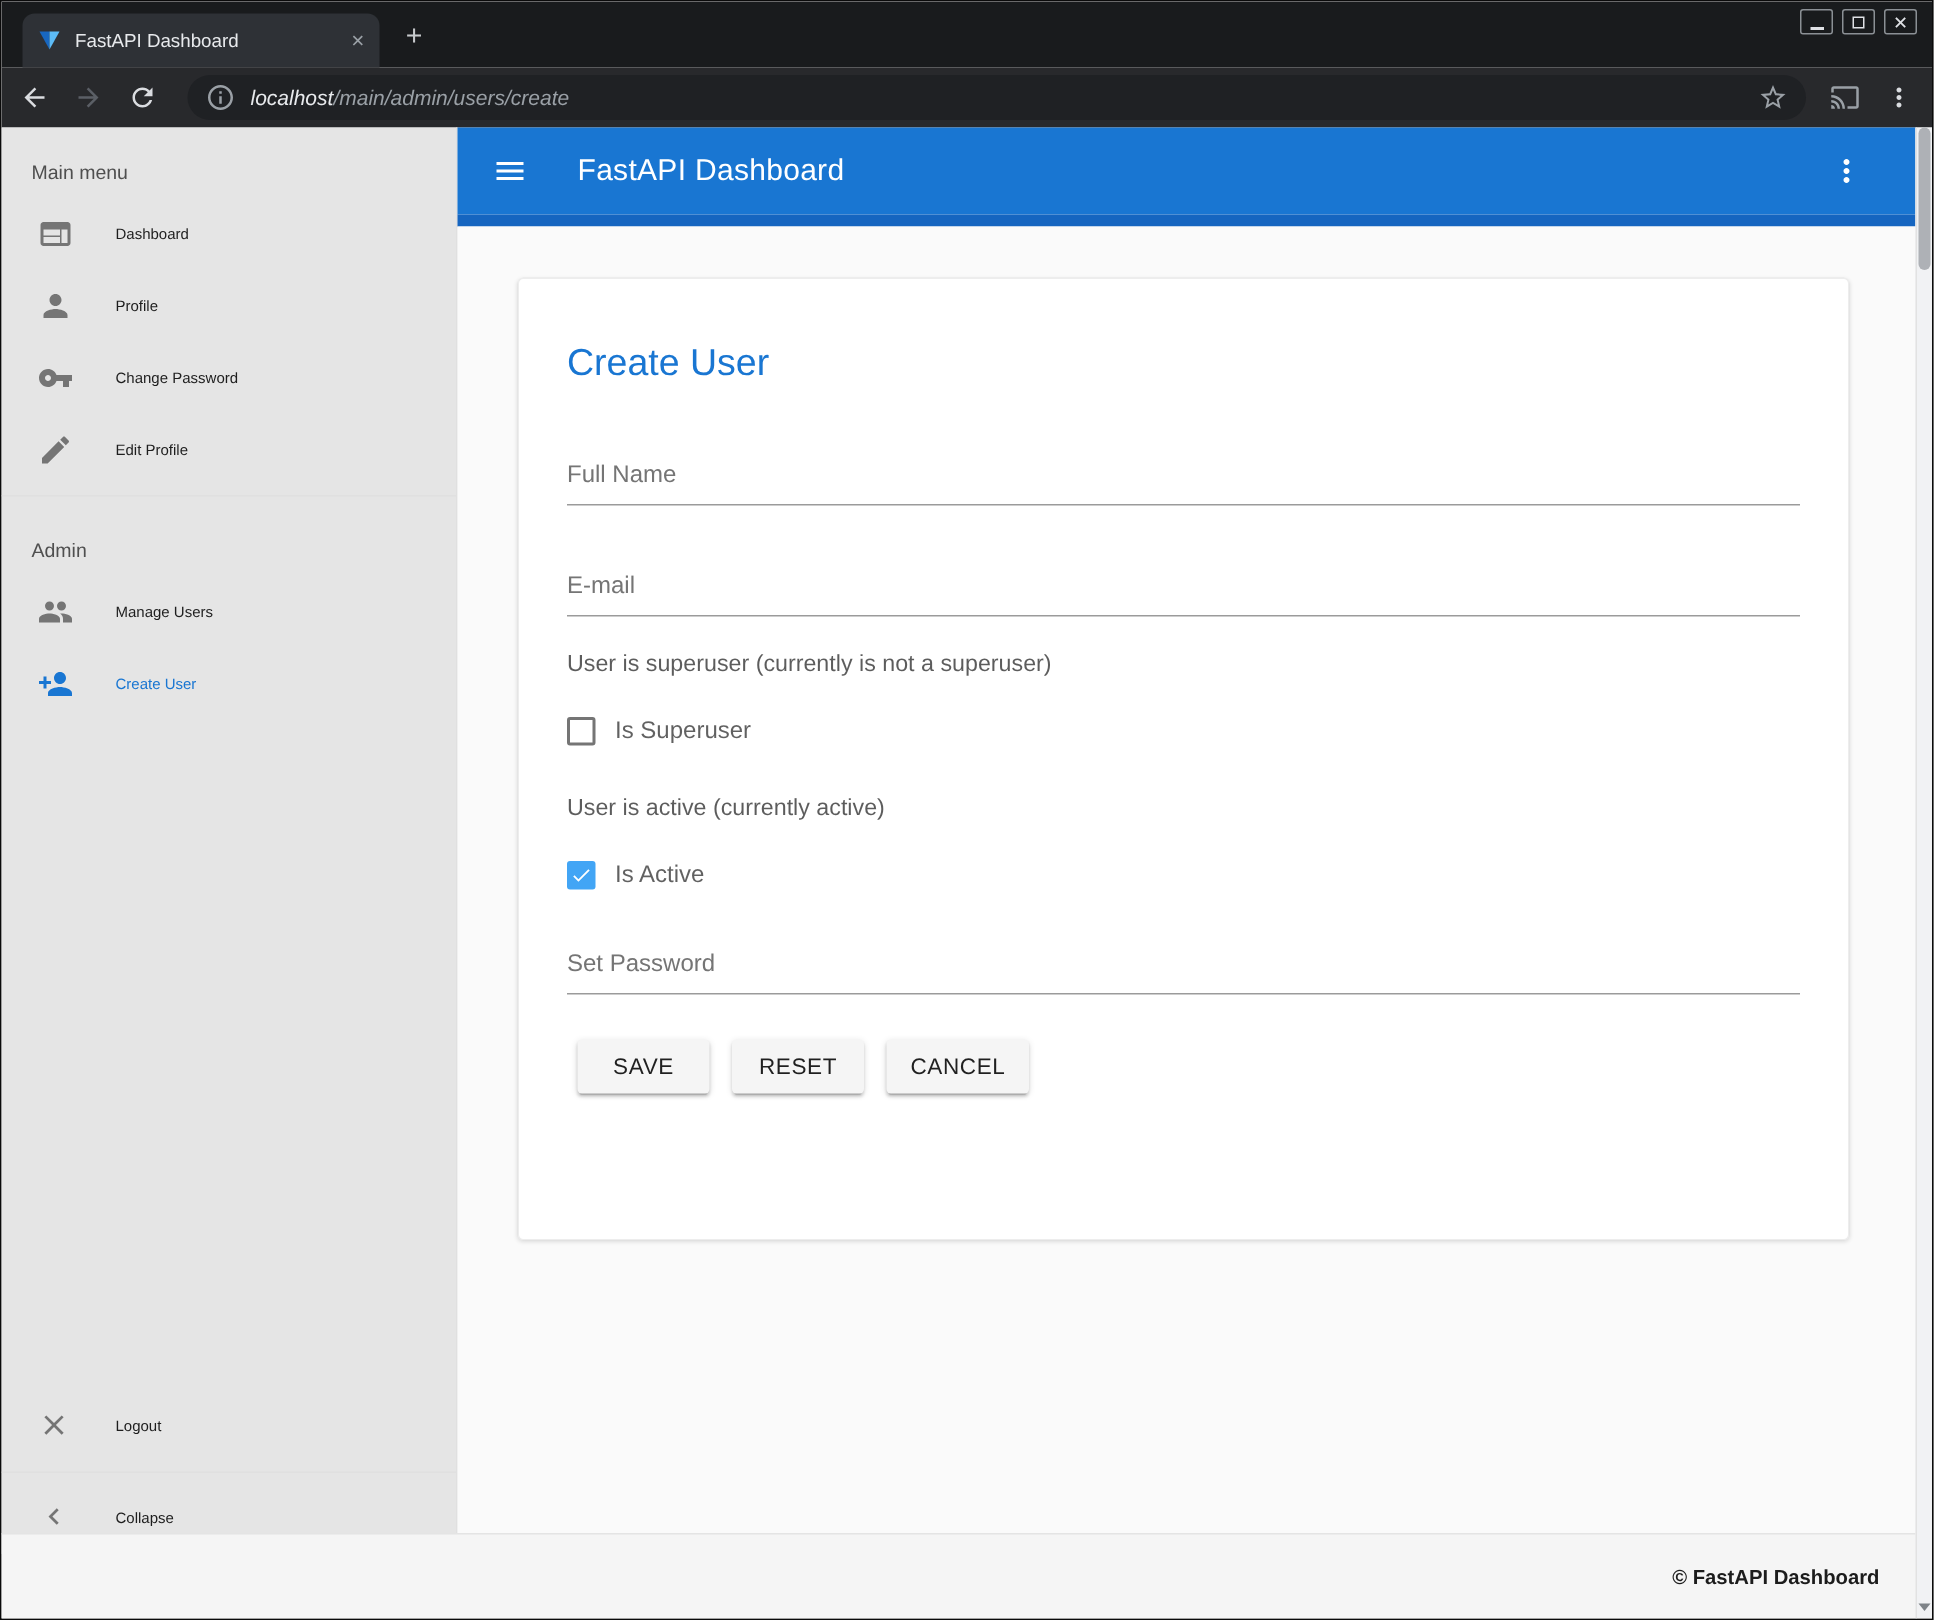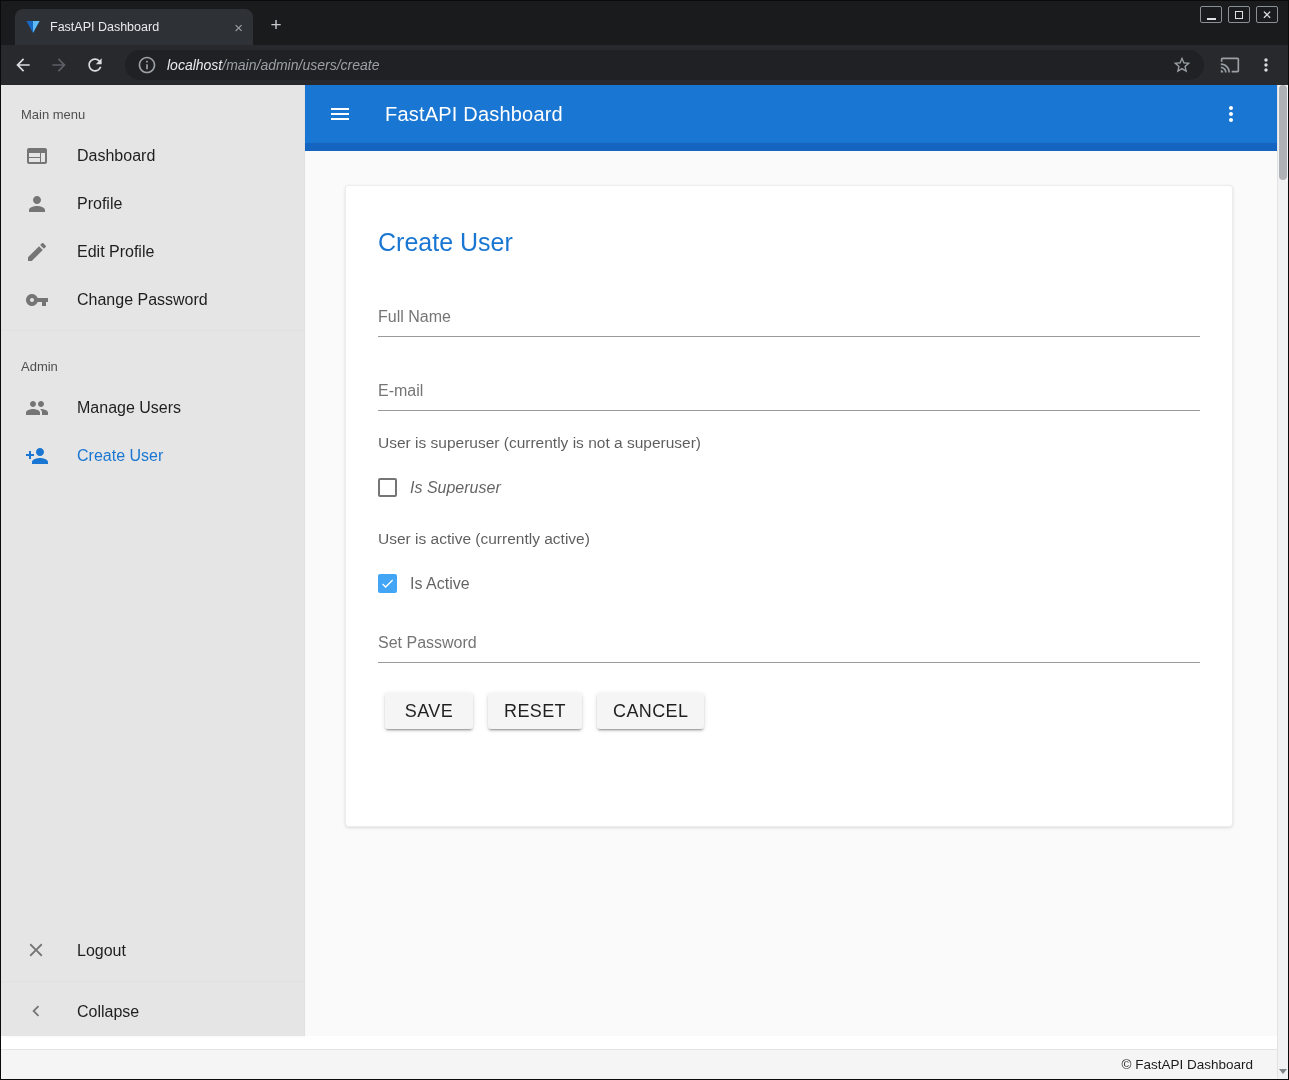--- a/index.html
+++ b/index.html
@@ -35,21 +35,21 @@
     align-items:center; padding:0 12px; margin:0 4px;font-style:italic; }
   .url { font-size:14px; margin-left:10px; white-space:nowrap; }
   .url .host { color:#e8eaed; }
   .url .path { color:#9aa0a6; }
   .omnibox .spacer { flex:1; }
   
   .sidebar { position:absolute; left:0; top:84px; width:304px; bottom:43px; background:#e5e5e5;
     border-right:1px solid #e0e0e0; box-shadow:1px 0 3px rgba(0,0,0,0.06); }
   .nav-header { padding:22px 20px 10px; font-size:13px; color:#4f4f4f; }
   .nav-item { height:48px; display:flex; align-items:center; padding-left:24px; cursor:pointer;
-    color:rgba(0,0,0,0.87); font-size:16px; }
+    color:rgba(0,0,0,0.87); font-size:10px; }
   .nav-item .nav-icon { width:24px; height:24px; color:#757575; margin-right:28px; flex:0 0 auto; }
   .nav-item.active { color:#1976d2; }
   .nav-item.active .nav-icon { color:#1976d2; }
   .nav-divider { border-top:1px solid #e0e0e0; margin:6px 0; }
   .sidebar-bottom { position:absolute; left:0; right:0; bottom:0; }
 
   .appbar { position:absolute; left:304px; right:11px; top:84px; height:58px; background:#1976d2;
     display:flex; align-items:center; color:#fff; padding:0 34px 0 23px; }
   .appbar-ext { position:absolute; left:304px; right:11px; top:142px; height:8px; background:#1565c0; }
   .appbar .hamburger { width:24px; height:24px; color:#fff; }
@@ -63,37 +63,37 @@
   .field { border-bottom:1px solid #9b9b9b; padding-bottom:10px; cursor:text; }
   .field-label { font-size:16px; color:#757575; line-height:19px; }
   .f-name  { margin-top:50px; }
   .f-email { margin-top:44px; }
   .f-pass  { margin-top:40px; }
   .f-pass2 { margin-top:44px; }
   .hint { font-size:15.5px; color:rgba(0,0,0,0.64); line-height:19px; }
   .h-super { margin-top:22px; }
   .h-active { margin-top:32px; }
   .cb-row { display:flex; align-items:center; cursor:pointer; }
-  .r-super { margin-top:26px;font-style:italic; }
+  .r-super { margin-top:26px; }
   .r-active { margin-top:26px; }
   .cb { width:19px; height:19px; border-radius:2px; flex:0 0 auto; }
   .cb.unchecked { border:2px solid #757575; background:#fff; }
   .cb.checked { background:#42a5f5; display:flex; align-items:center; justify-content:center; }
   .cb.checked svg { width:15px; height:15px; color:#fff; }
   .cb-label { font-size:16px; color:rgba(0,0,0,0.62); margin-left:13px; }
   .btn-row { margin-top:30px; display:flex; }
   .btn { min-width:88px; height:36px; border:none; border-radius:3px; background:#f5f5f5;
-    color:rgba(0,0,0,0.87); font-family:inherit; font-size:18px; font-weight:500; letter-spacing:.4px;
+    color:rgba(0,0,0,0.87); font-family:inherit; font-size:15px; font-weight:500; letter-spacing:.4px;
     margin-right:15px; cursor:pointer; padding:0 16px;
     box-shadow:0 3px 1px -2px rgba(0,0,0,.2), 0 2px 2px 0 rgba(0,0,0,.14), 0 1px 5px 0 rgba(0,0,0,.12); }
   .btn-row .btn:first-child { margin-left:7px; }
 
-  .app-footer { position:absolute; left:0; right:11px; bottom:0; height:30px; background:#f5f5f5;
+  .app-footer { position:absolute; left:0; right:11px; bottom:0; height:57px; background:#f5f5f5;
     border-top:1px solid #e4e4e4; display:flex; align-items:center; justify-content:flex-end;
-    padding-right:24px; font-size:13.5px; color:#1c1c1c; }
+    padding-right:24px; font-size:13.5px; color:#1c1c1c;font-weight:bold; }
 
   .scrollbar { position:absolute; right:0; top:84px; bottom:0; width:11px; background:#f1f2f4;
     border-left:1px solid #e2e2e2; }
   .scroll-thumb { position:absolute; top:0; left:1px; right:1px; height:95px; background:#aeb1b6; border-radius:4px; }
   .scroll-down { position:absolute; bottom:2px; left:0; right:0; height:12px; display:flex; align-items:center; justify-content:center; }
   .scroll-down::after { content:""; border-left:4px solid transparent; border-right:4px solid transparent; border-top:5px solid #7e8388; }
 
   svg { display:block; }
 </style>
 </head>
@@ -183,33 +183,33 @@
         <svg viewBox="0 0 24 24" width="24" height="24" fill="currentColor">
             <path d="M12 12c2.21 0 4-1.79 4-4s-1.79-4-4-4-4 1.79-4 4 1.79 4 4 4zm0 2c-2.67 0-8 1.34-8 4v2h16v-2c0-2.66-5.33-4-8-4z"></path>
           </svg>
       </span>
       <span class="nav-label">Profile</span>
     </div>
 
     <div class="nav-item">
       <span class="nav-icon">
         <svg viewBox="0 0 24 24" width="24" height="24" fill="currentColor">
+            <path d="M12.65 10C11.83 7.67 9.61 6 7 6c-3.31 0-6 2.69-6 6s2.69 6 6 6c2.61 0 4.83-1.67 5.65-4H17v4h4v-4h2v-4H12.65zM7 14c-1.1 0-2-.9-2-2s.9-2 2-2 2 .9 2 2-.9 2-2 2z"></path>
+          </svg>
+      </span>
+      <span class="nav-label">Change Password</span>
+    </div>
+
+    <div class="nav-item">
+      <span class="nav-icon">
+        <svg viewBox="0 0 24 24" width="24" height="24" fill="currentColor">
             <path d="M3 17.25V21h3.75L17.81 9.94l-3.75-3.75L3 17.25zM20.71 7.04c.39-.39.39-1.02 0-1.41l-2.34-2.34c-.39-.39-1.02-.39-1.41 0l-1.83 1.83 3.75 3.75 1.83-1.83z"></path>
           </svg>
       </span>
       <span class="nav-label">Edit Profile</span>
-    </div>
-
-    <div class="nav-item">
-      <span class="nav-icon">
-        <svg viewBox="0 0 24 24" width="24" height="24" fill="currentColor">
-            <path d="M12.65 10C11.83 7.67 9.61 6 7 6c-3.31 0-6 2.69-6 6s2.69 6 6 6c2.61 0 4.83-1.67 5.65-4H17v4h4v-4h2v-4H12.65zM7 14c-1.1 0-2-.9-2-2s.9-2 2-2 2 .9 2 2-.9 2-2 2z"></path>
-          </svg>
-      </span>
-      <span class="nav-label">Change Password</span>
     </div>
 
     <div class="nav-divider"></div>
     <div class="nav-header">Admin</div>
 
     <div class="nav-item">
       <span class="nav-icon">
         <svg viewBox="0 0 24 24" width="24" height="24" fill="currentColor">
             <path d="M16 11c1.66 0 2.99-1.34 2.99-3S17.66 5 16 5c-1.66 0-3 1.34-3 3s1.34 3 3 3zm-8 0c1.66 0 2.99-1.34 2.99-3S9.66 5 8 5C6.34 5 5 6.34 5 8s1.34 3 3 3zm0 2c-2.33 0-7 1.17-7 3.5V19h14v-2.5c0-2.33-4.67-3.5-7-3.5zm8 0c-.29 0-.62.02-.97.05 1.16.84 1.97 1.97 1.97 3.45V19h6v-2.5c0-2.33-4.67-3.5-7-3.5z"></path>
           </svg>

